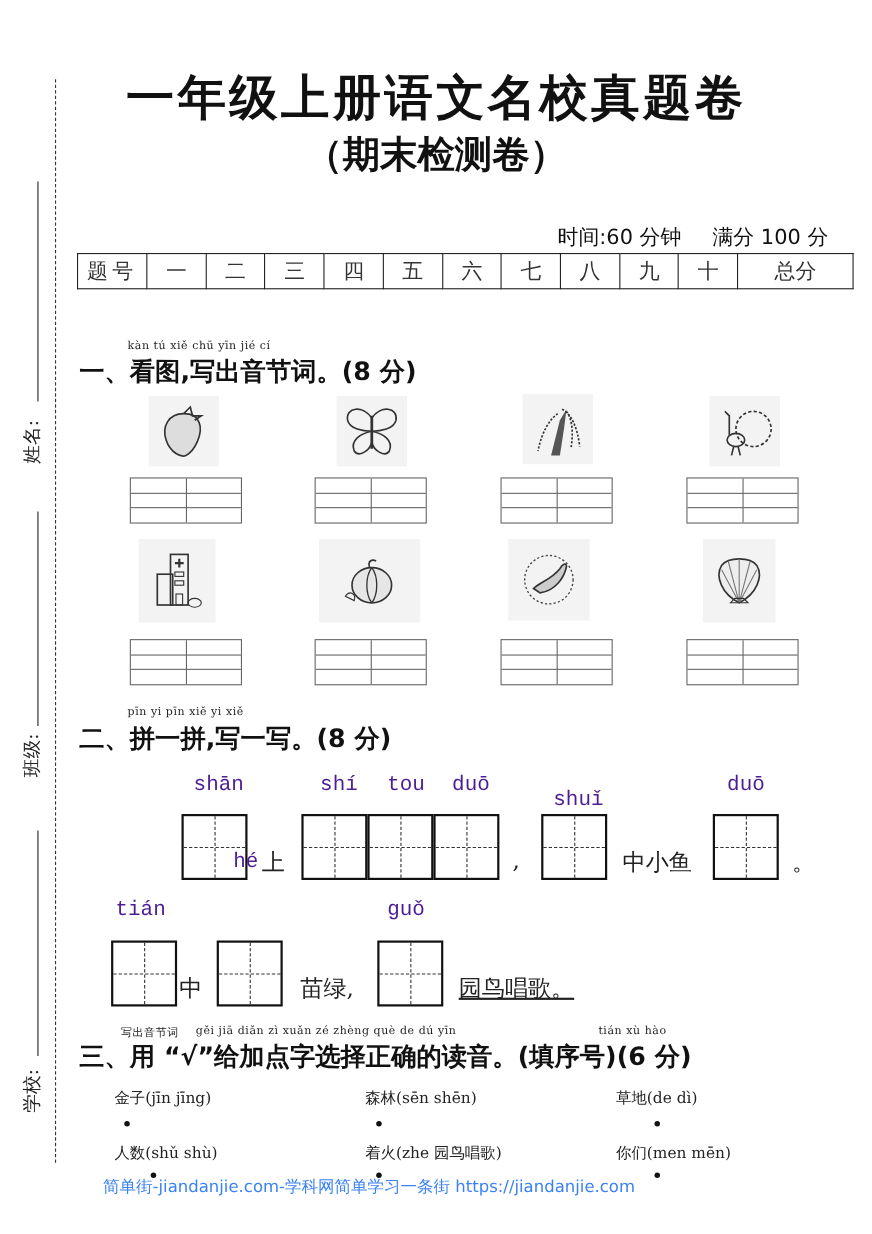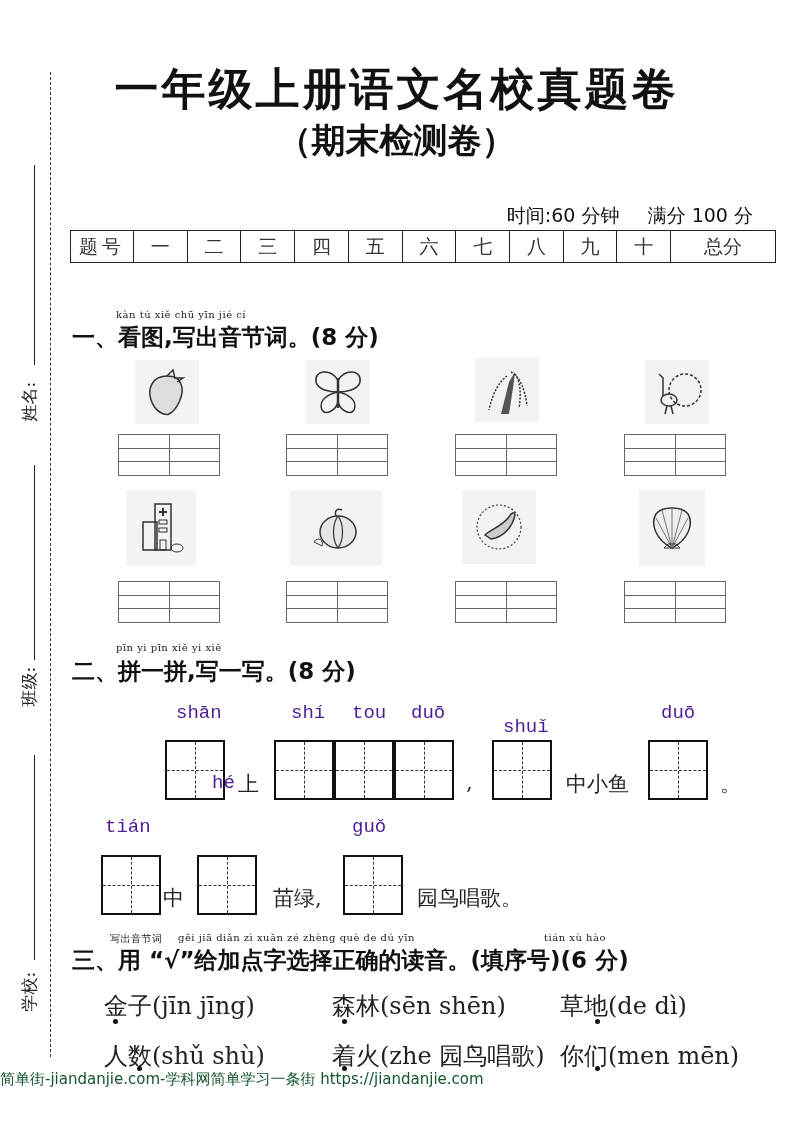--- a/index.html
+++ b/index.html
@@ -41,25 +41,25 @@
   .grid4 .h1 { position: absolute; left: 0; right: 0; top: 33%; border-top: 1.3px solid #666; }
   .grid4 .h2 { position: absolute; left: 0; right: 0; top: 66%; border-top: 1.3px solid #666; }
 
   .tian { position: absolute; width: 60px; height: 60px; border: 2px solid #111; box-sizing: border-box; }
   .tian .dv { position: absolute; left: 50%; top: 0; bottom: 0; border-left: 1px dashed #333; }
   .tian .dh { position: absolute; top: 50%; left: 0; right: 0; border-top: 1px dashed #333; }
 
   .py { position: absolute; font-size: 19px; font-family: Liberation Mono, monospace; color: #4c1d95; white-space: nowrap; }
   .hz { position: absolute; font-size: 21px; font-family: "DejaVu Serif", serif; color: #222; white-space: nowrap; }
 
-  .q3 { position: absolute; font-size: 24px; font-family: "DejaVu Serif", serif; color: #222; white-space: nowrap; }
+  .q3 { position: absolute; font-size: 14px; font-family: "DejaVu Serif", serif; color: #222; white-space: nowrap; }
   .dot { position: absolute; width: 5px; height: 5px; border-radius: 50%; background: #111; }
 
-  .footer { position: absolute; left: 0; width: 671px; top: 1070px; font-size: 15px;
-            color: #14532d; font-family: "DejaVu Sans", sans-serif; }
+  .footer { position: absolute; left: 0; width: 671px; top: 1070px; text-align: center; font-size: 15px;
+            color: #3b82f6; font-family: "DejaVu Sans", sans-serif; }
 </style>
 </head>
 <body>
 
 <div class="cutline"></div>
 <div class="side-line" style="top:165px;height:200px;"></div>
 <div class="side-label" style="top:395px;">姓名:</div>
 <div class="side-line" style="top:465px;height:195px;"></div>
 <div class="side-label" style="top:680px;">班级:</div>
 <div class="side-line" style="top:755px;height:205px;"></div>
@@ -248,21 +248,21 @@
 <div class="hz" style="left:163px;top:884px;">中</div>
 <div class="tian" style="left:197px;top:855px;">
     <div class="dv"></div>
     <div class="dh"></div>
   </div>
 <div class="hz" style="left:273px;top:884px;">苗绿,</div>
 <div class="tian" style="left:343px;top:855px;">
     <div class="dv"></div>
     <div class="dh"></div>
   </div>
-<div class="hz" style="left:417px;top:884px;">园鸟唱歌。</div>
+<div class="hz" style="left:417px;top:884px;text-decoration:underline;">园鸟唱歌。</div>
 
 <div class="pinyin-small" style="left:110px;top:932px;">写出音节词</div>
 <div class="pinyin-small" style="left:178px;top:932px;">gěi jiā diǎn zì xuǎn zé zhèng què de  dú yīn</div>
 <div class="pinyin-small" style="left:544px;top:932px;">tián xù hào</div>
 <div class="sec-title" style="top:945px;text-align:center;">三、用 “√”给加点字选择正确的读音。(填序号)(6 分)</div>
 
 <div class="q3" style="left:104px;top:990px;">
   <span>金子</span><span>(jīn   jīng)</span>
 </div>
 <div class="dot" style="left:113px;top:1019px;"></div>

